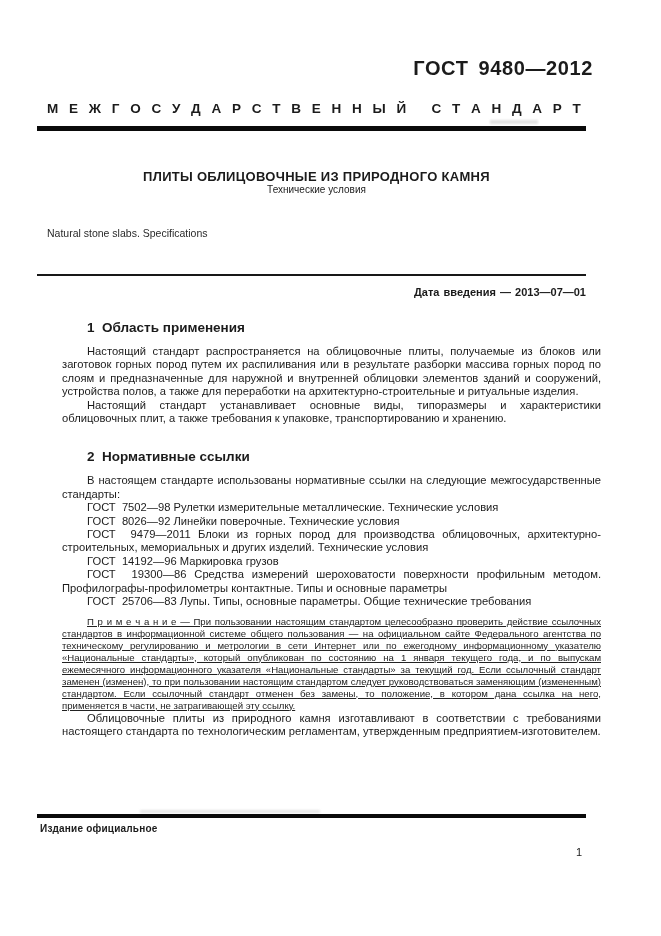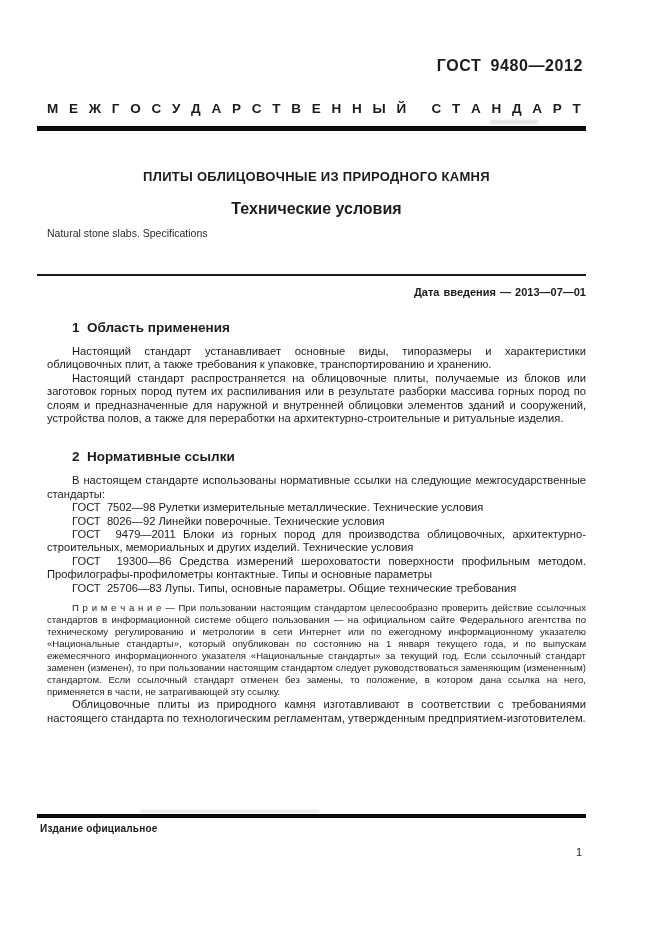--- a/index.html
+++ b/index.html
@@ -14,22 +14,22 @@
     background: #ffffff;
     font-family: "Liberation Sans", "DejaVu Sans", sans-serif;
     color: #1b1b1b;
     overflow: hidden;
   }
 
   
   .doc-code {
     position: absolute;
     top: 57px;
-    right: 78px;
-    font-size: 16px;
+    right: 68px;
+    font-size: 20px;
     font-weight: 700;
     letter-spacing: 0.6px;
     word-spacing: 4px;
     white-space: pre-wrap;
   }
   .standard-banner {
     position: absolute;
     top: 101px;
     left: 47px;
     width: 534px;
@@ -64,26 +64,26 @@
     top: 169px;
     left: 47px;
     width: 539px;
     text-align: center;
     font-size: 13px;
     font-weight: 700;
     letter-spacing: 0.3px;
   }
   .subtitle-ru {
     position: absolute;
-    top: 200px;
+    top: 184px;
     left: 47px;
     width: 539px;
     text-align: center;
-    font-size: 16px;
-    font-weight: 700;
+    font-size: 10px;
+    font-weight: 400;
   }
   .title-en {
     position: absolute;
     top: 227px;
     left: 47px;
     width: 539px;
     font-size: 10.5px;
     color: #2a2a2a;
   }
   .thin-rule {
@@ -100,21 +100,21 @@
     right: 75px;
     font-size: 11px;
     font-weight: 700;
     word-spacing: 1px;
   }
 
   
   .content {
     position: absolute;
     top: 320px;
-    left: 47px;
+    left: 62px;
     width: 539px;
   }
   .sec-heading {
     font-size: 13.5px;
     font-weight: 700;
     line-height: 16px;
     margin: 0 0 9px 0;
     text-indent: 25px;
     white-space: pre-wrap;
   }
@@ -135,20 +135,21 @@
     text-indent: 25px;
     white-space: pre-wrap;
   }
   .note-p {
     margin: 7px 0 0 0;
     font-size: 9.6px;
     line-height: 12px;
     text-align: justify;
     text-indent: 25px;
     color: #222222;
+    text-decoration: underline;
   }
 
   
   .bar-bottom {
     position: absolute;
     top: 814px;
     left: 37px;
     width: 549px;
     height: 4px;
     background: #0a0a0a;
@@ -218,28 +219,29 @@
 
   <div class="title-ru">ПЛИТЫ ОБЛИЦОВОЧНЫЕ ИЗ ПРИРОДНОГО КАМНЯ</div>
   <div class="subtitle-ru">Технические условия</div>
   <div class="title-en">Natural stone slabs. Specifications</div>
   <div class="thin-rule"></div>
   <div class="effective-date">Дата введения — 2013—07—01</div>
 
   <div class="content">
 
     <h2 class="sec-heading">1  Область применения</h2>
+    <p class="body-p">Настоящий стандарт распространяется на облицовочные плиты, получаемые из блоков или заготовок горных пород путем их распиливания или в результате разборки массива горных пород по слоям и предназначенные для наружной и внутренней облицовки элементов зданий и сооружений, устройства полов, а также для переработки на архитектурно-строительные и ритуальные изделия.</p>
     <p class="body-p">Настоящий стандарт устанавливает основные виды, типоразмеры и характеристики облицовочных плит, а также требования к упаковке, транспортированию и хранению.</p>
-    <p class="body-p">Настоящий стандарт распространяется на облицовочные плиты, получаемые из блоков или заготовок горных пород путем их распиливания или в результате разборки массива горных пород по слоям и предназначенные для наружной и внутренней облицовки элементов зданий и сооружений, устройства полов, а также для переработки на архитектурно-строительные и ритуальные изделия.</p>
 
     <h2 class="sec-heading h2">2  Нормативные ссылки</h2>
     <p class="body-p">В настоящем стандарте использованы нормативные ссылки на следующие межгосударственные стандарты:</p>
     <p class="ref-p">ГОСТ  7502—98 Рулетки измерительные металлические. Технические условия</p>
     <p class="ref-p">ГОСТ  8026—92 Линейки поверочные. Технические условия</p>
     <p class="ref-p">ГОСТ  9479—2011 Блоки из горных пород для производства облицовочных, архитектурно-строительных, мемориальных и других изделий. Технические условия</p>
+    <p class="ref-p">ГОСТ  14192—96 Маркировка грузов</p>
     <p class="ref-p">ГОСТ  19300—86 Средства измерений шероховатости поверхности профильным методом. Профилографы-профилометры контактные. Типы и основные параметры</p>
     <p class="ref-p">ГОСТ  25706—83 Лупы. Типы, основные параметры. Общие технические требования</p>
     <p class="note-p">П р и м е ч а н и е — При пользовании настоящим стандартом целесообразно проверить действие ссылочных стандартов в информационной системе общего пользования — на официальном сайте Федерального агентства по техническому регулированию и метрологии в сети Интернет или по ежегодному информационному указателю «Национальные стандарты», который опубликован по состоянию на 1 января текущего года, и по выпускам ежемесячного информационного указателя «Национальные стандарты» за текущий год. Если ссылочный стандарт заменен (изменен), то при пользовании настоящим стандартом следует руководствоваться заменяющим (измененным) стандартом. Если ссылочный стандарт отменен без замены, то положение, в котором дана ссылка на него, применяется в части, не затрагивающей эту ссылку.</p>
 
     <p class="body-p">Облицовочные плиты из природного камня изготавливают в соответствии с требованиями настоящего стандарта по технологическим регламентам, утвержденным предприятием-изготовителем.</p>
 
   </div>
 
   <div class="ghost-smudge-footer"></div>
   <div class="bar-bottom"></div>

